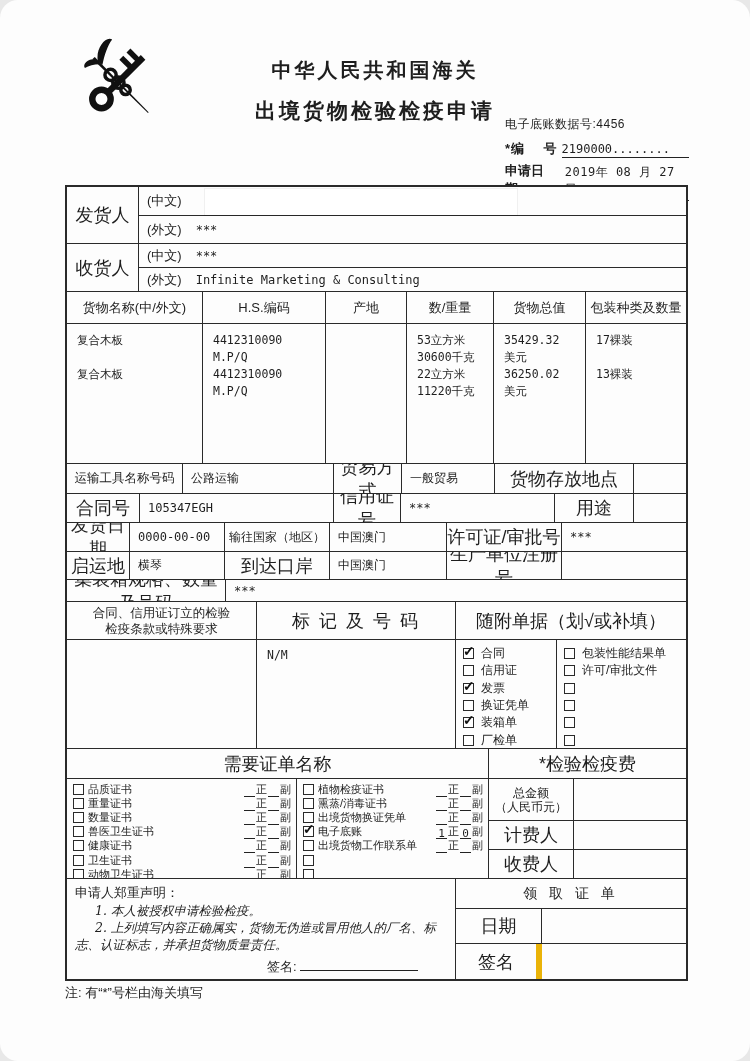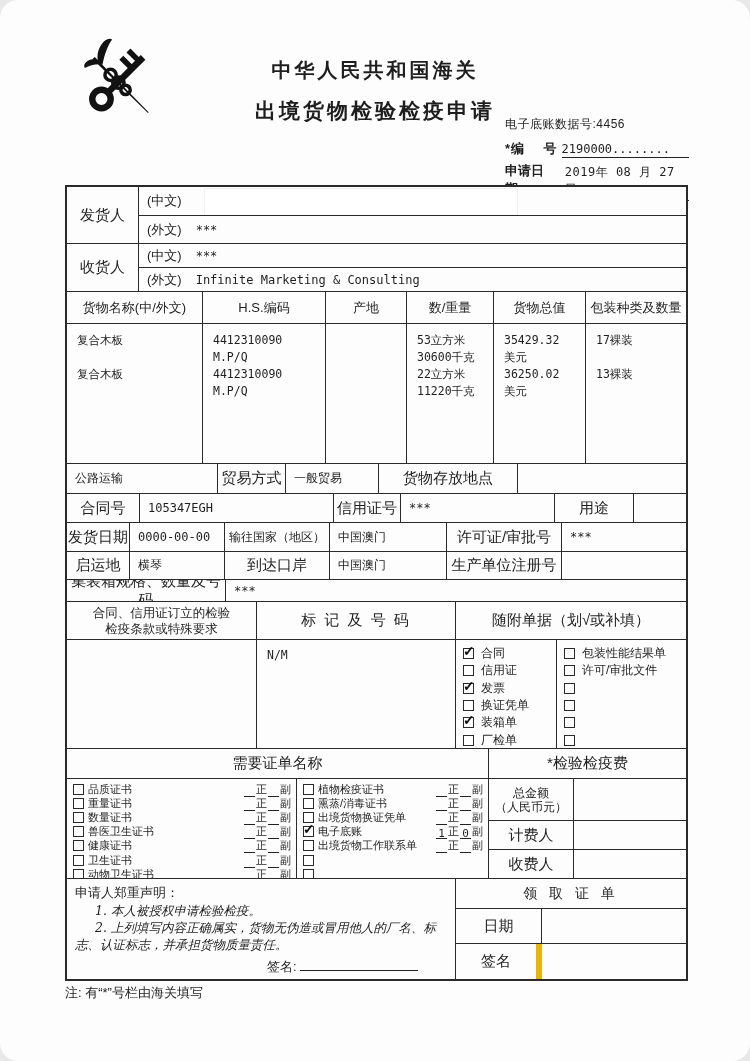--- a/index.html
+++ b/index.html
@@ -25,21 +25,21 @@
   .daterow { display:flex; align-items:flex-end; border-bottom:1.5px solid #222;
              margin-top:4px; padding-bottom:2px; font-size:13px; font-weight:bold; }
   .daterow .dvalue { font-weight:normal; font-family:"DejaVu Sans Mono", monospace;
                      font-size:12px; margin-left:6px; letter-spacing:0.5px; }
   
   .ftable { position:absolute; left:65px; top:185px; width:623px; border:2px solid #2a2a2a; background:#fdfdfd; }
   .tr  { display:flex; border-bottom:1px solid #2a2a2a; }
   .tr:last-child { border-bottom:none; }
   .td  { border-right:1px solid #2a2a2a; overflow:hidden; }
   .td:last-child { border-right:none; }
-  .lab { display:flex; align-items:center; justify-content:center; text-align:center; font-size:15px; }
+  .lab { display:flex; align-items:center; justify-content:center; text-align:center; font-size:18px; }
   .val { display:flex; align-items:center; padding-left:8px; font-size:12px;
          font-family:"DejaVu Sans Mono", monospace; }
   .stack { flex:1; display:flex; flex-direction:column; }
   .subrow { display:flex; align-items:center; padding-left:8px; border-bottom:1px solid #2a2a2a; }
   .subrow:last-child { border-bottom:none; }
   .sublabel { font-size:13px; margin-right:14px; }
   .subval { font-size:12px; font-family:"DejaVu Sans Mono", monospace; }
   
   .goods-head .td { font-size:13px; }
   .gcol { padding:8px 4px 0 10px; font-size:11.5px; font-family:"DejaVu Sans Mono", monospace; }
@@ -173,20 +173,21 @@
         <div class="gl">美元</div>
       </div>
       <div class="td gcol" style="flex:1">
         <div class="gl">17裸装</div>
         <div class="gl"></div>
         <div class="gl">13裸装</div>
       </div>
     </div>
 
     <div class="tr" style="height:30px">
+      <div class="td lab" style="width:116px;font-size:12.5px">运输工具名称号码</div>
       <div class="td val" style="width:151px">公路运输</div>
       <div class="td lab" style="width:68px">贸易方式</div>
       <div class="td val" style="width:93px">一般贸易</div>
       <div class="td lab" style="width:139px">货物存放地点</div>
       <div class="td val" style="flex:1"></div>
     </div>
 
     <div class="tr" style="height:29px">
       <div class="td lab" style="width:73px">合同号</div>
       <div class="td val" style="width:194px">105347EGH</div>

